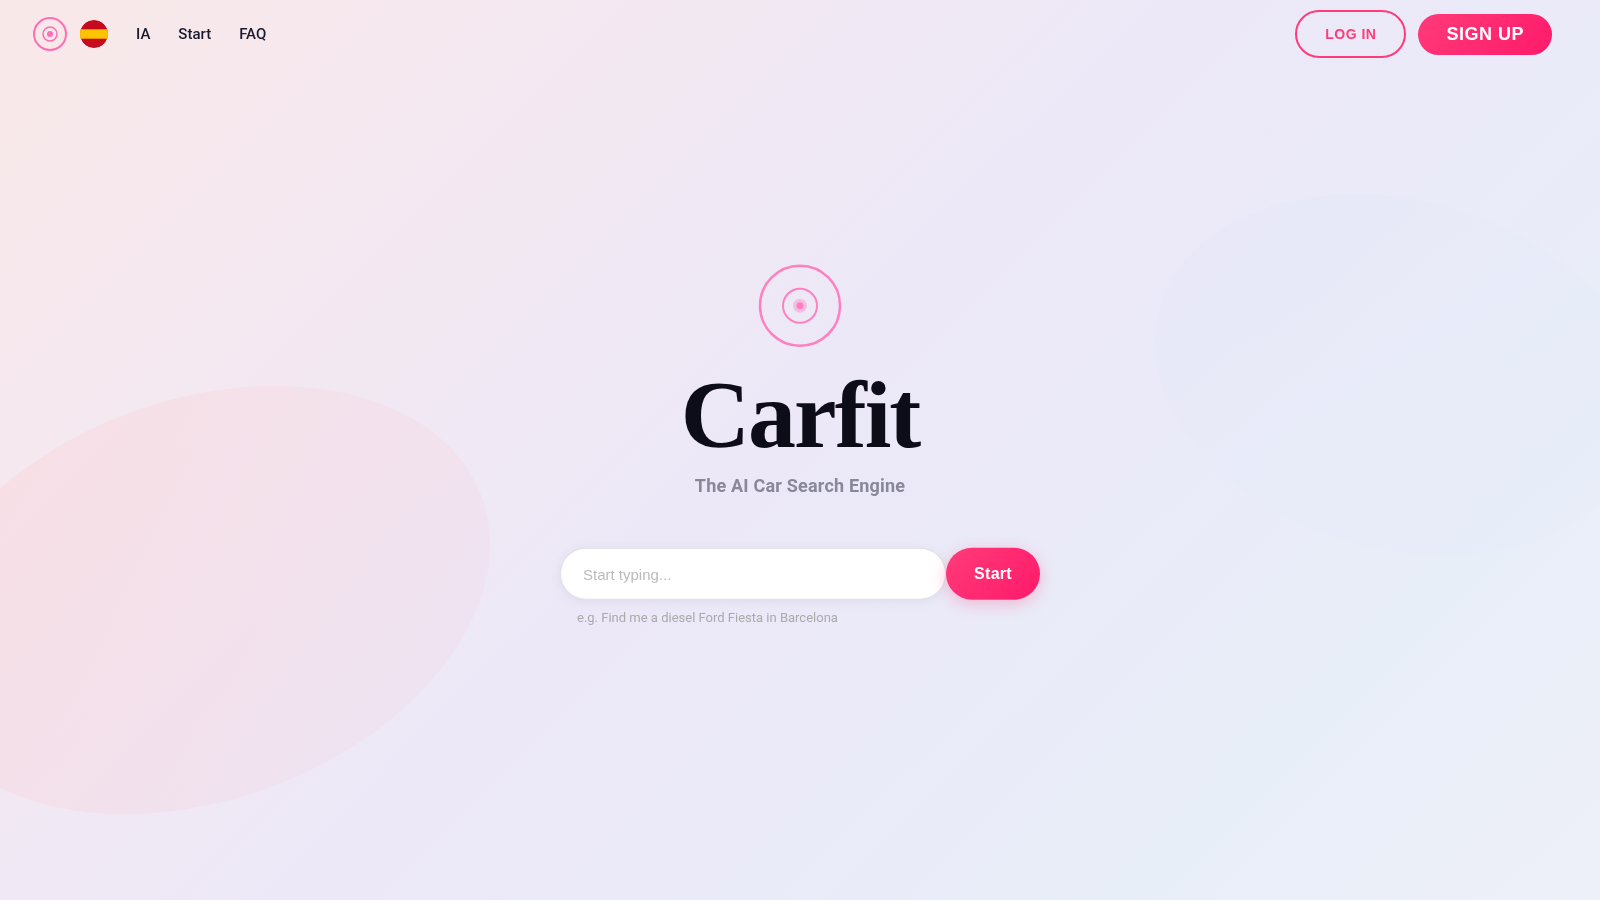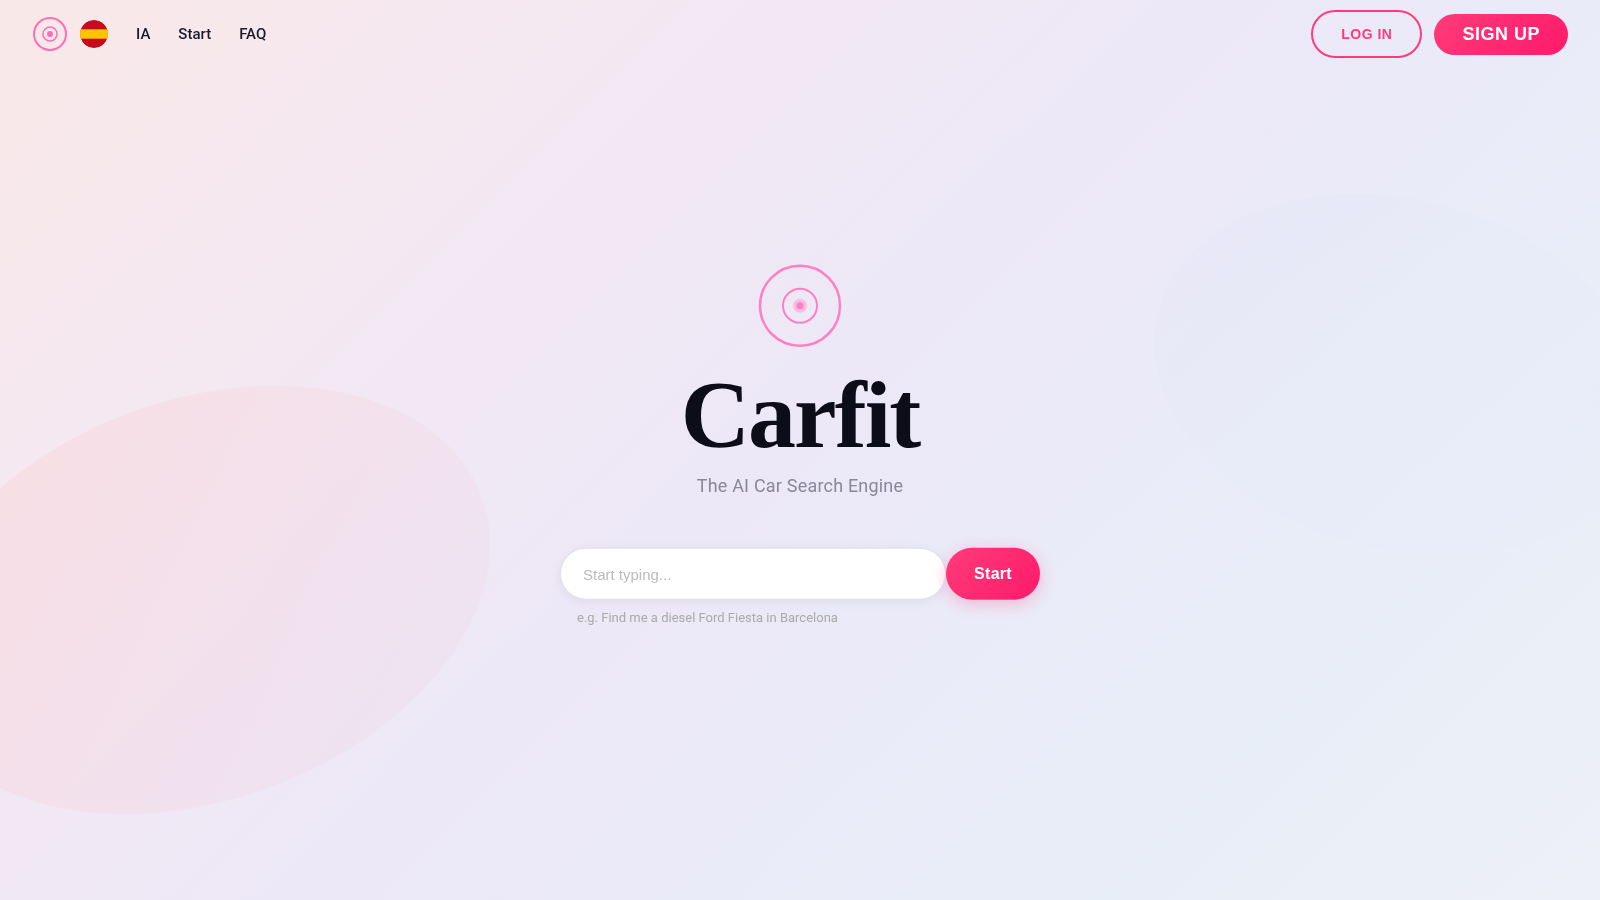--- a/index.html
+++ b/index.html
@@ -42,21 +42,21 @@
       border-radius: 50%;
       transform: rotate(15deg);
       pointer-events: none;
     }
 
     
     nav {
       position: absolute;
       top: 0;
       left: 0;
-      right: 0;
+      right: 16px;
       height: 68px;
       display: flex;
       align-items: center;
       padding: 0 32px;
       z-index: 10;
     }
 
     .nav-left {
       display: flex;
       align-items: center;
@@ -151,21 +151,21 @@
       color: #0d0d1a;
       letter-spacing: -2px;
       line-height: 1;
       margin-bottom: 12px;
       font-family: Liberation Serif, serif;
     }
 
     .tagline {
       font-size: 18px;
       color: #888899;
-      font-weight: 400;
+      font-weight: 700;
       margin-bottom: 52px;
       letter-spacing: 0.2px;
     }
 
     .search-container {
       display: flex;
       align-items: center;
       width: 480px;
     }
 

